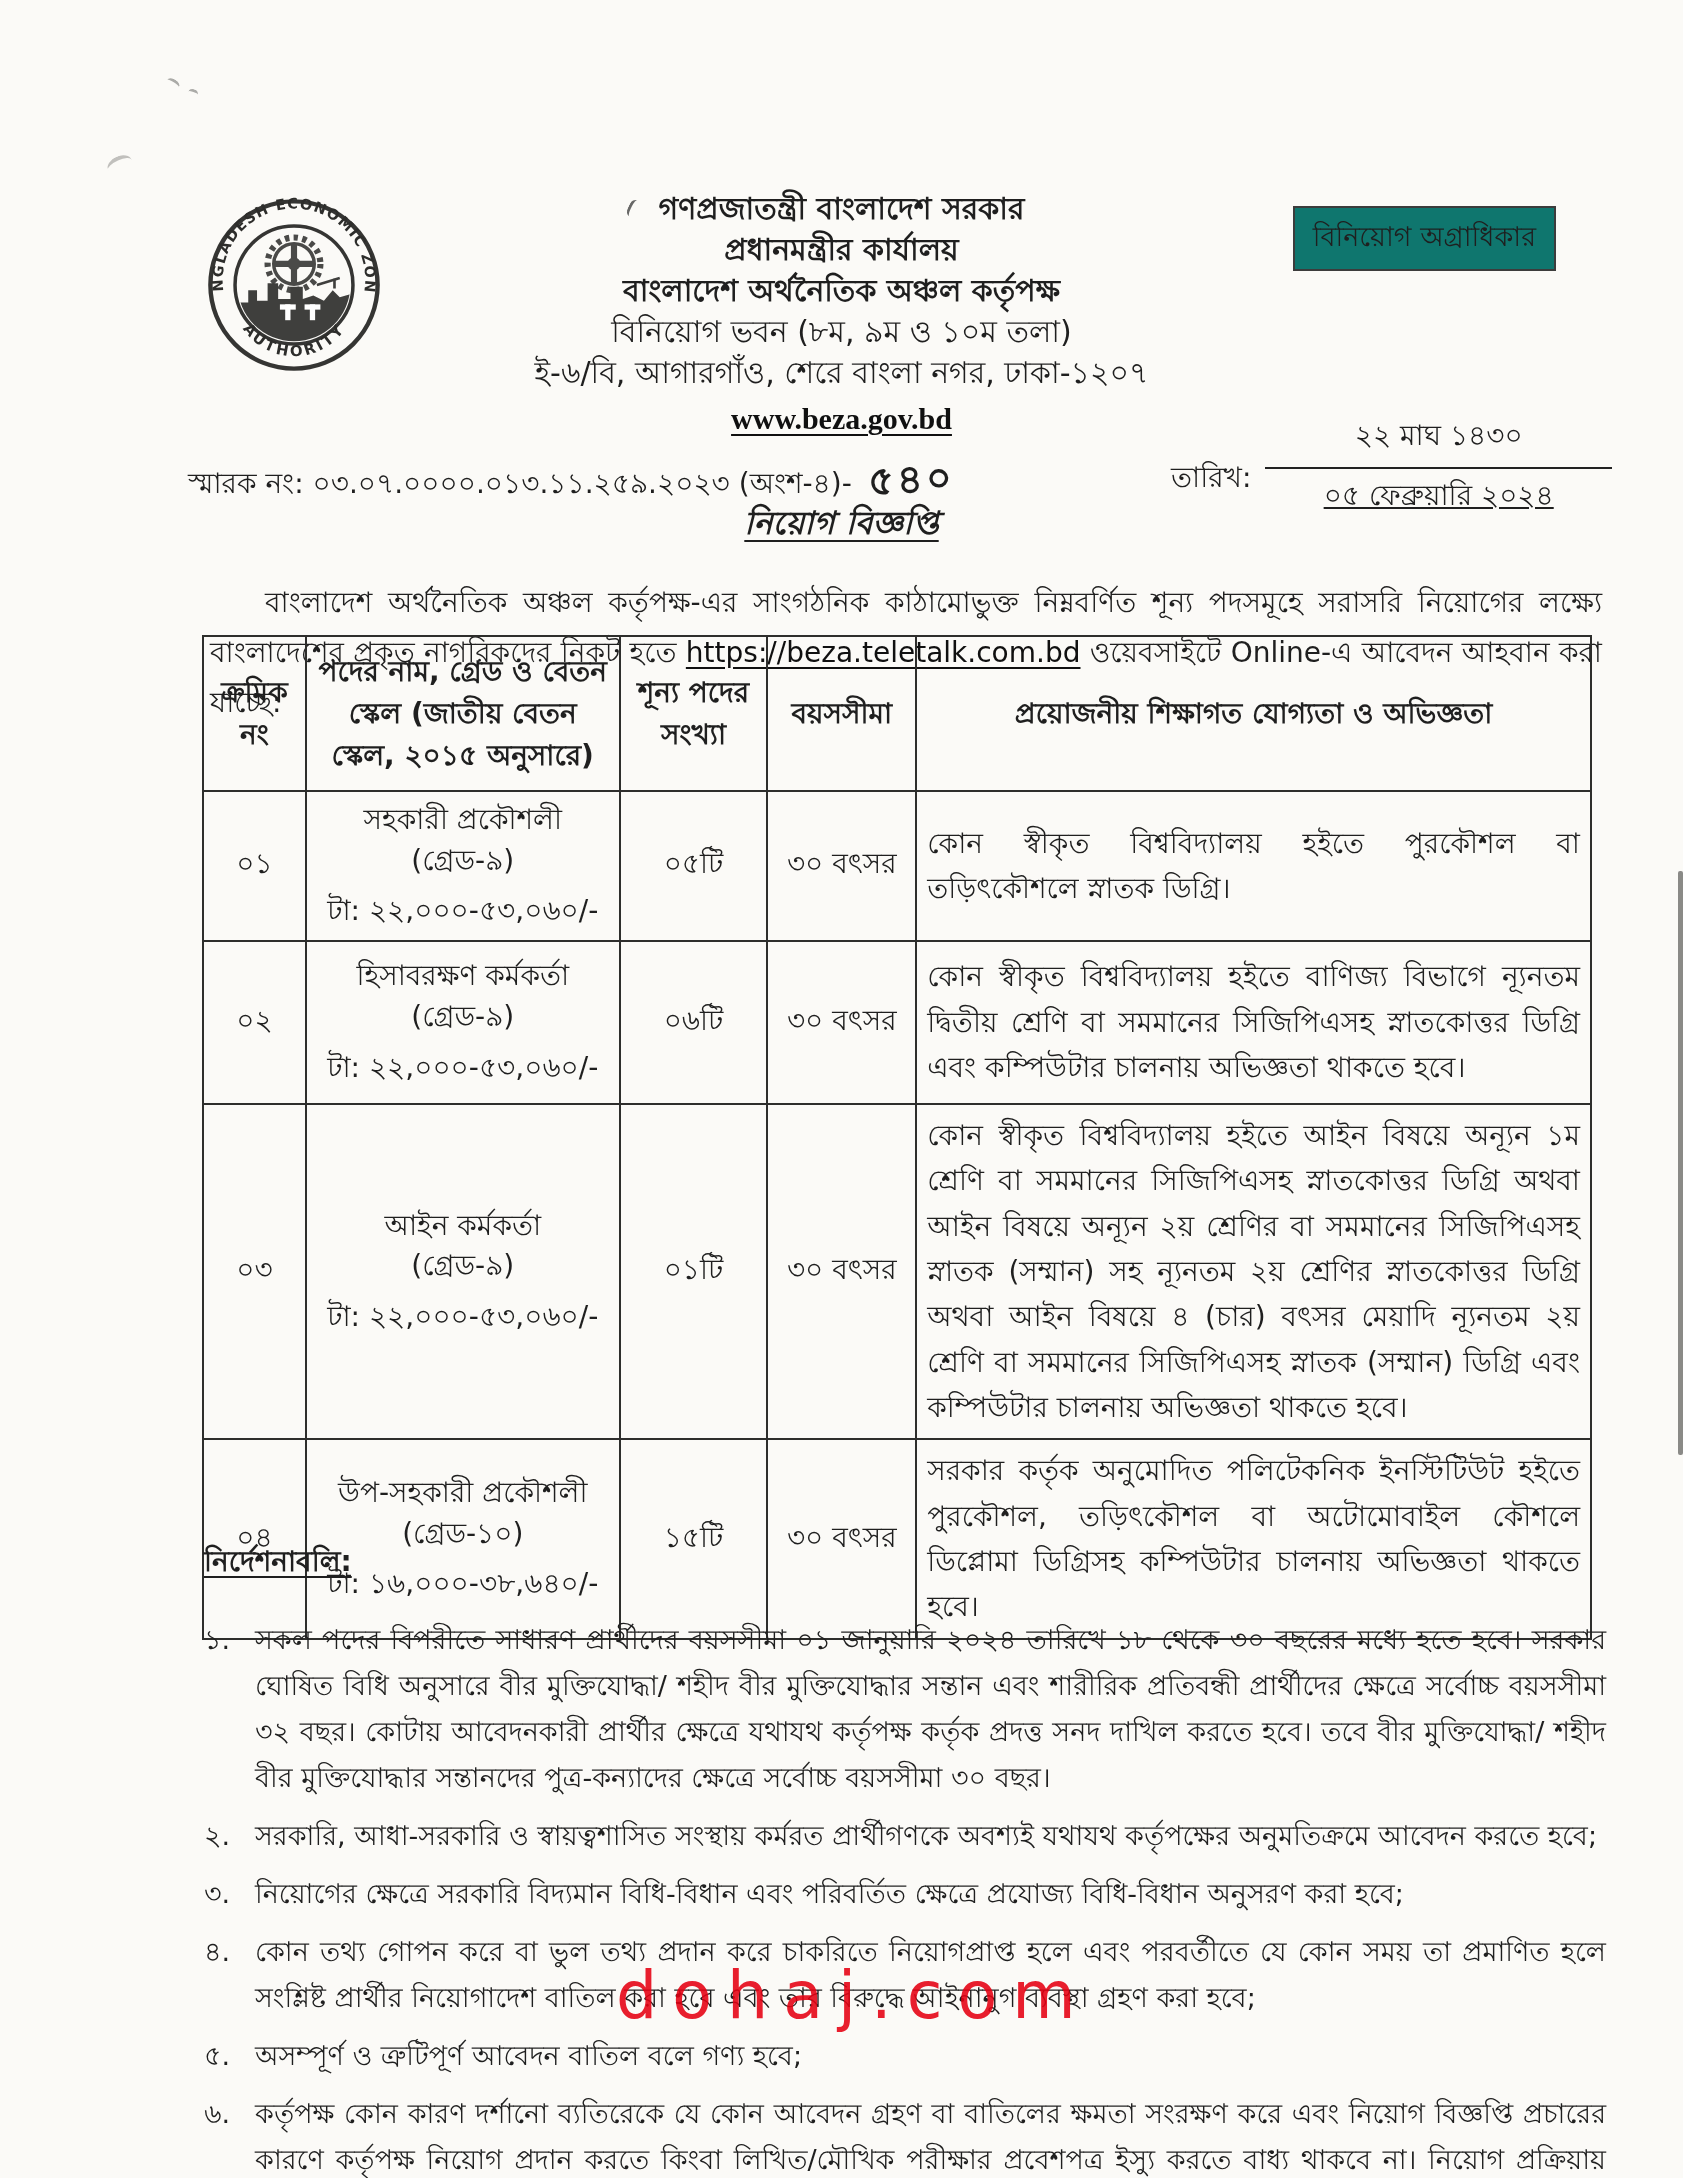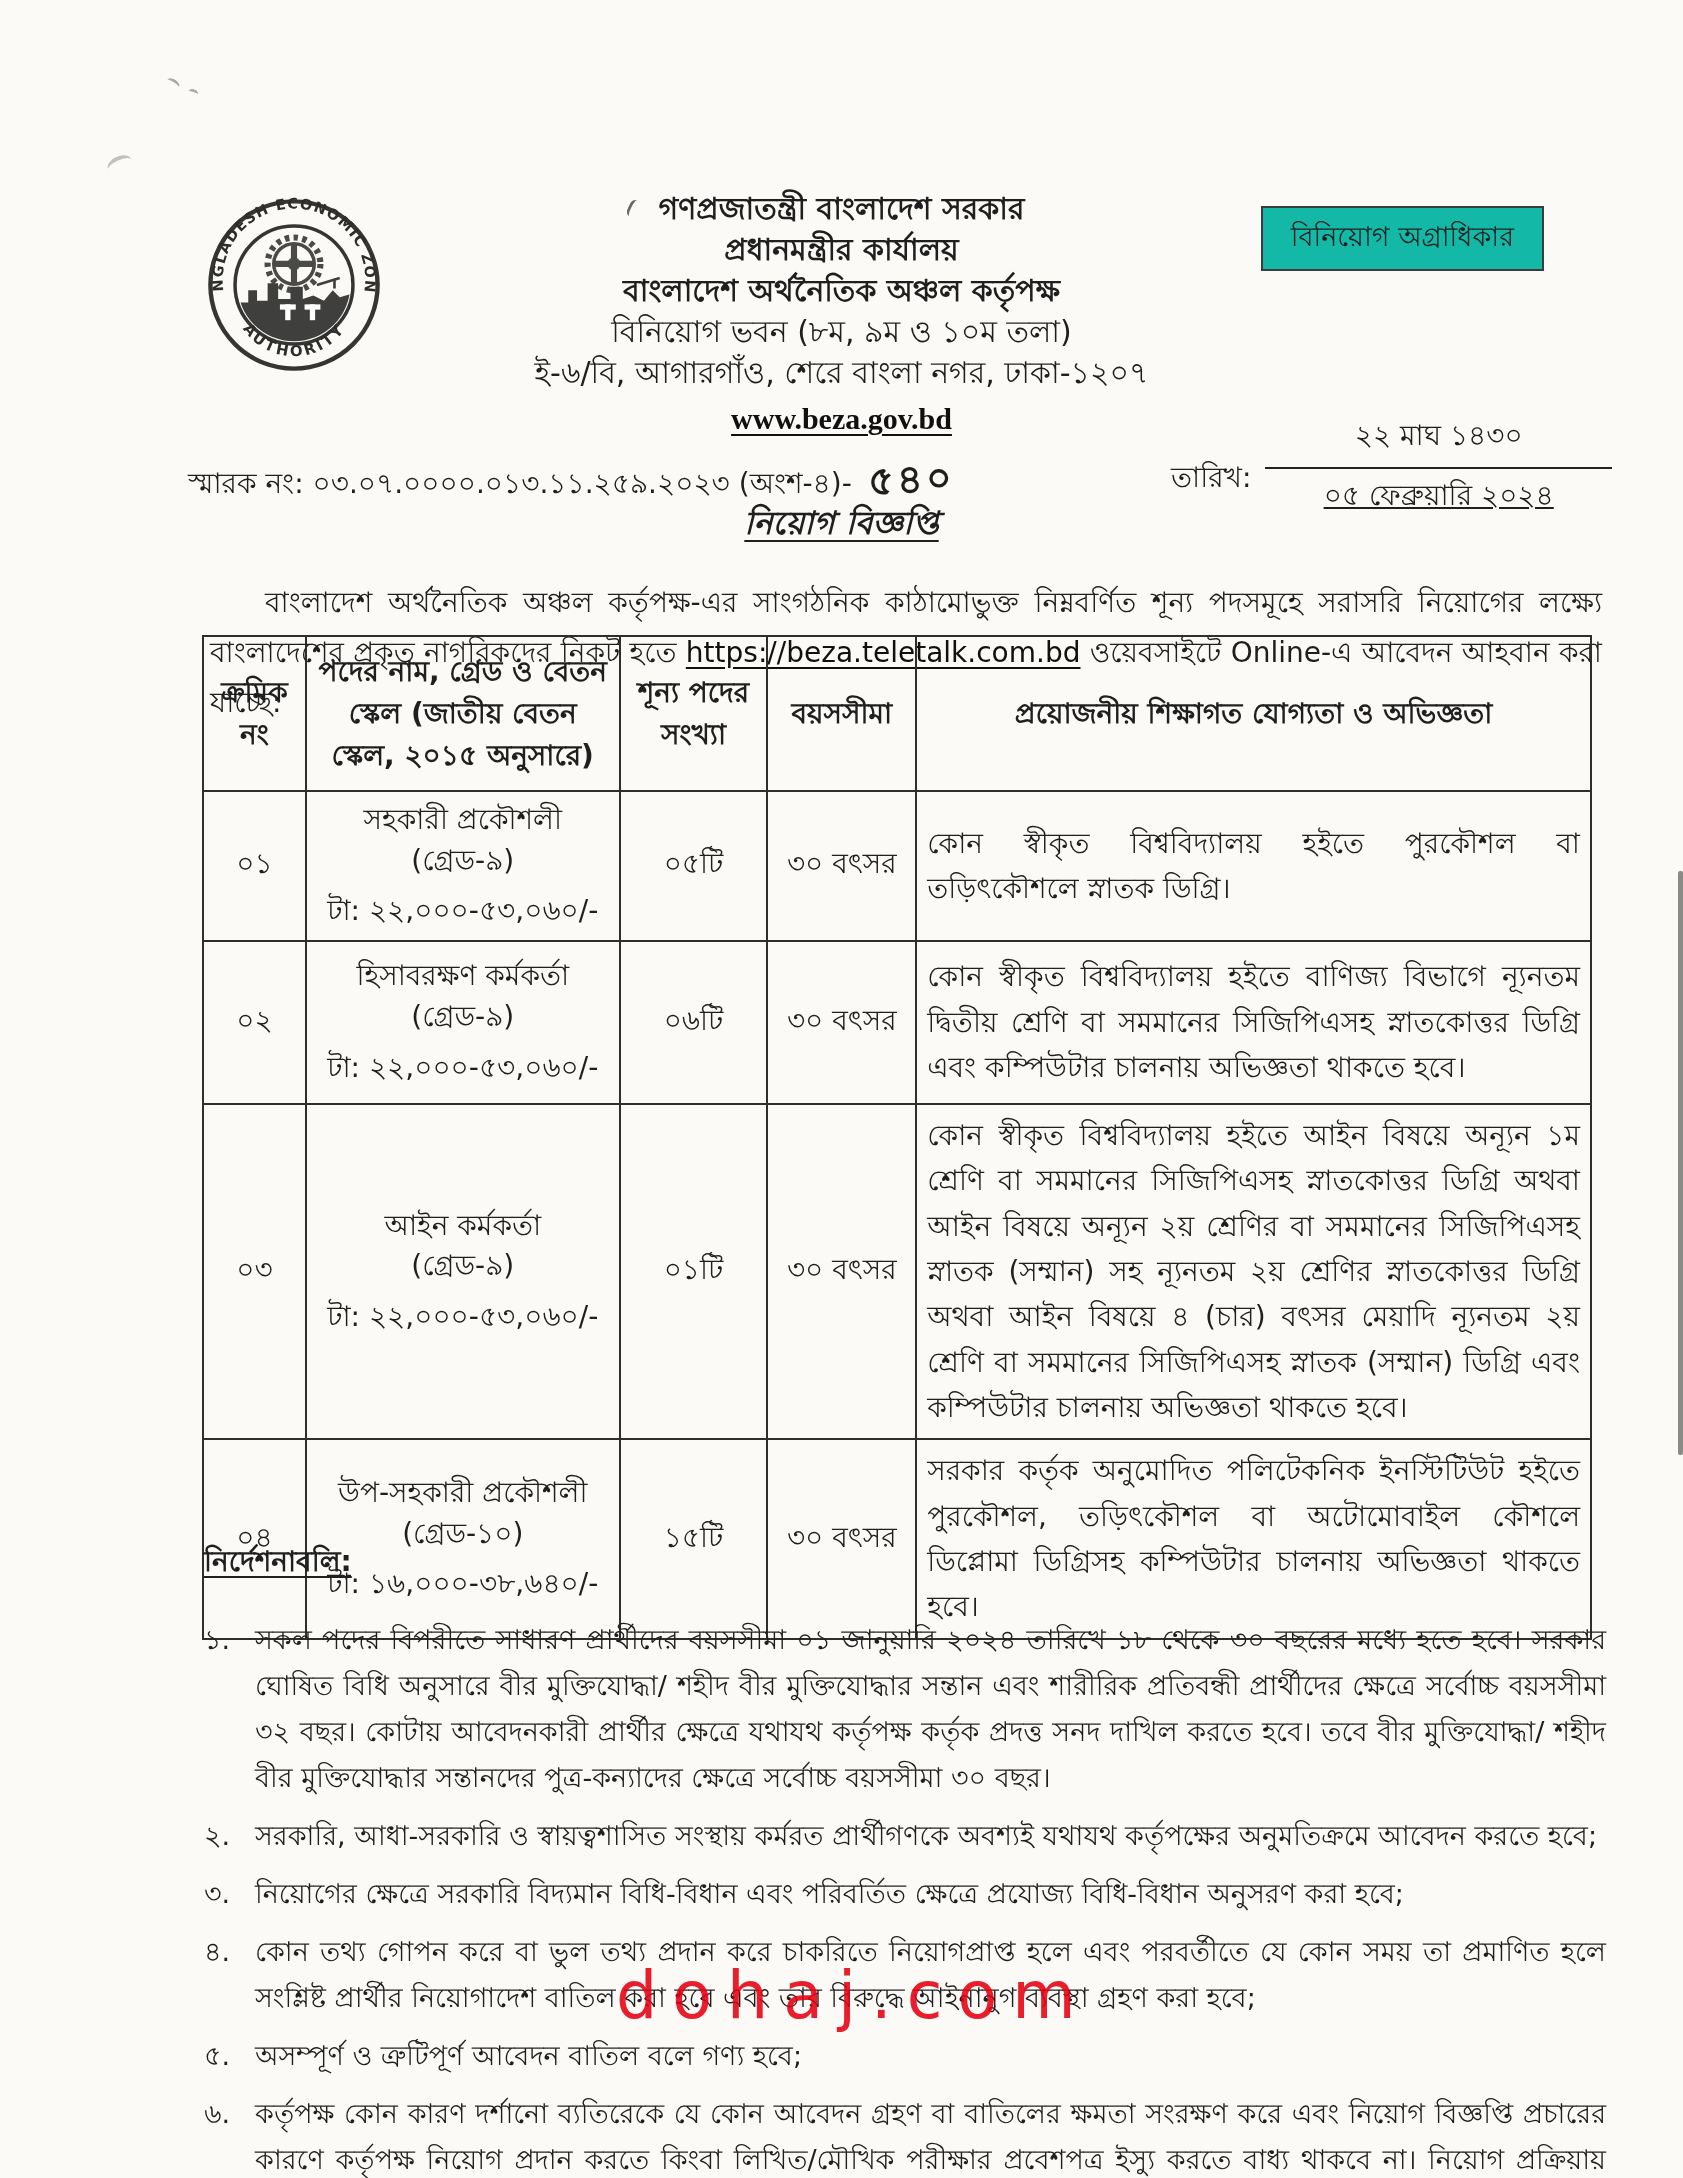--- a/index.html
+++ b/index.html
@@ -32,25 +32,25 @@
     width:970px;text-align:center;
   }
   .header-block .h-line{font-size:30px;line-height:41px;}
   .hb-bold{font-weight:bold;}
   .h-authority{font-size:31px;}
   .h-website{margin-top:9px;font-size:30px;font-weight:bold;font-family:"Liberation Serif","DejaVu Serif",serif;}
   .h-website a{color:#101010;text-decoration:underline;text-underline-offset:5px;text-decoration-thickness:2px;}
 
   
   .priority-box{
-    position:absolute;right:139px;top:206px;
+    position:absolute;right:127px;top:206px;
     border:2px solid #3c3c3c;
-    padding:8px 28px;
+    padding:8px 18px;
     font-size:27px;
-    background:#14b8a6;
+    background:#0f766e;
   }
 
   
   .memo-row{position:absolute;top:414px;left:188px;right:71px;display:flex;justify-content:space-between;align-items:flex-start;}
   .memo{margin-top:34px;font-size:28px;display:flex;align-items:baseline;}
   .memo .hand-num{
     font-size:40px;font-weight:bold;margin-left:16px;
     transform:rotate(-3deg);letter-spacing:3px;
   }
   .date-block{display:flex;align-items:flex-end;width:441px;}

